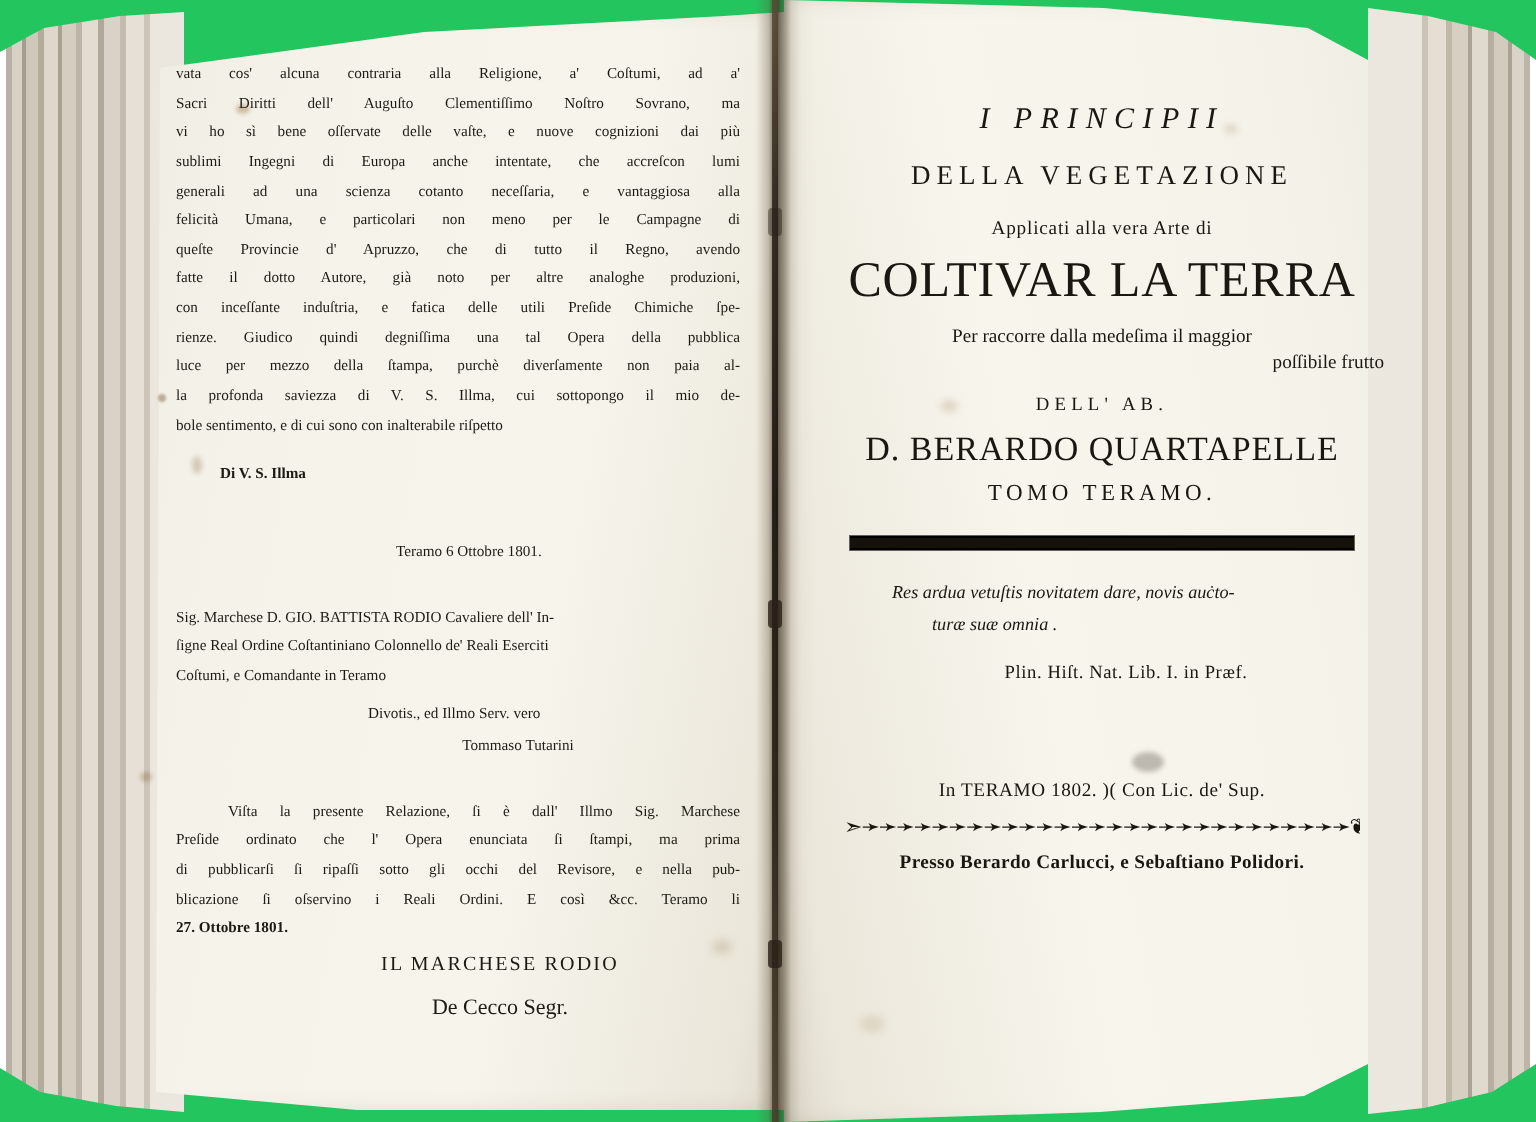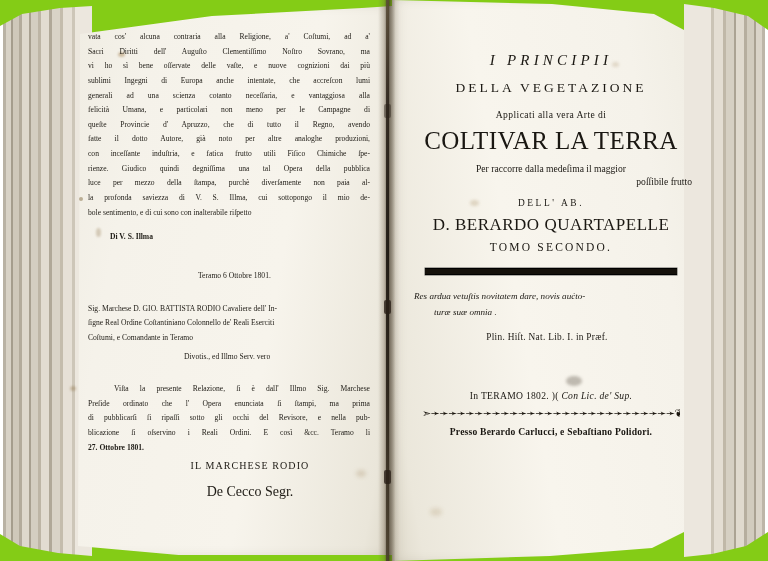--- a/index.html
+++ b/index.html
@@ -1,21 +1,21 @@
 <!DOCTYPE html>
 <html><head>
 <meta charset="utf-8">
 <style>
   html,body{margin:0;padding:0;background:#ffffff;}
   body{width:768px;height:561px;overflow:hidden;
        font-family:"Liberation Serif",serif;}
 
   
   #book{position:absolute;left:0;top:0;width:768px;height:561px;
-        background:#84cc16;}
+        background:#22c55e;}
 
   
   .edge{position:absolute;top:0;height:561px;}
   .edge-l{left:0;width:92px;
     background:
       linear-gradient(90deg,#ffffff 0 3px,#b9b2a4 3px 6px,#d8d2c6 6px 11px,
         #a59d8d 11px 13px,#cfc8ba 13px 19px,#b3ab9b 19px 22px,#ded8cc 22px 29px,
         #a8a090 29px 31px,#d4cec1 31px 38px,#bdb5a5 38px 41px,#e2dcd1 41px 49px,
         #b0a898 49px 52px,#d9d3c7 52px 60px,#c4bcac 60px 63px,#e6e0d6 63px 72px,
         #cdc6b8 72px 75px,#ece7de 75px 92px);
@@ -77,29 +77,29 @@
   .t-possibile{font-size:9.6px;margin-top:2px;text-align:right;}
   .t-dell{font-size:9.4px;letter-spacing:2.6px;margin-top:11px;}
   .t-author{font-size:17px;letter-spacing:.5px;margin-top:7px;}
   .t-tomo{font-size:11.5px;letter-spacing:2.2px;margin-top:6px;}
 
   #rule-thick{margin:15px auto 0;width:252px;height:5px;background:#15110b;
     border-top:1px solid #000;border-bottom:1px solid #000;
     box-shadow:0 0 0 .5px rgba(0,0,0,.6);}
 
   #epigraph{margin-top:13px;text-align:left;font-style:italic;font-size:9.1px;
-    line-height:1.78;padding-left:4px;}
+    line-height:1.78;padding-left:4px;margin-left:32px;}
   #epigraph .e2{padding-left:20px;}
   #epigraph .e3{padding-left:20px;}
   #epigraph .cite{display:block;text-align:center;font-style:normal;font-size:9.3px;
     margin-top:9px;padding-right:12px;letter-spacing:.3px;}
 
   #imprint{margin-top:44px;text-align:center;}
   #imprint .line1{font-size:9.6px;letter-spacing:.3px;}
-  #imprint .line1 .lic{font-style:italic;}
+  #imprint .line1 .lic{}
   #ornament{margin:7px auto 0;width:258px;height:11px;overflow:hidden;
     font-size:11px;line-height:11px;letter-spacing:-0.5px;color:#1a150e;
     white-space:nowrap;font-family:"DejaVu Sans",sans-serif;}
   #imprint .line2{font-size:9.6px;margin-top:7px;letter-spacing:.2px;font-weight:bold;}
 </style>
 </head>
 <body>
 
 <div id="book">
 
@@ -129,21 +129,21 @@
 
     <div class="justify-block">
       <span class="ln">vata cos' alcuna contraria alla Religione, a' Coſtumi, ad a'</span>
       <span class="ln">Sacri Diritti dell' Auguſto Clementiſſimo Noſtro Sovrano, ma</span>
       <span class="ln">vi ho sì bene oſſervate delle vaſte, e nuove cognizioni dai più</span>
       <span class="ln">sublimi Ingegni di Europa anche intentate, che accreſcon lumi</span>
       <span class="ln">generali ad una scienza cotanto neceſſaria, e vantaggiosa alla</span>
       <span class="ln">felicità Umana, e particolari non meno per le Campagne di</span>
       <span class="ln">queſte Provincie d' Apruzzo, che di tutto il Regno, avendo</span>
       <span class="ln">fatte il dotto Autore, già noto per altre analoghe produzioni,</span>
-      <span class="ln">con inceſſante induſtria, e fatica frutto utili Fiſico Chimiche ſpe-</span>
+      <span class="ln">con inceſſante induſtria, e fatica delle utili Preſide Chimiche ſpe-</span>
       <span class="ln">rienze. Giudico quindi degniſſima una tal Opera della pubblica</span>
       <span class="ln">luce per mezzo della ſtampa, purchè diverſamente non paia al-</span>
       <span class="ln">la profonda saviezza di V. S. Illma, cui sottopongo il mio de-</span>
       <span class="ln last">bole sentimento, e di cui sono con inalterabile riſpetto</span>
     </div>
 
     <div class="blk" style="margin-top:10px">
       <span class="indent"></span><span class="bold">Di V. S. Illma</span>
     </div>
 
@@ -152,45 +152,48 @@
     </div>
 
     <div class="blk" style="margin-top:18px">
       <span class="ln">Sig. Marchese D. GIO. BATTISTA RODIO Cavaliere dell' In-</span>
       <span class="ln">ſigne Real Ordine Coſtantiniano Colonnello de' Reali Eserciti</span>
       <span class="ln">Coſtumi, e Comandante in Teramo</span>
     </div>
 
     <div style="margin-top:4px;padding-left:96px">
       <span>Divotis., ed Illmo Serv. vero</span>
+    </div>
+    <div class="ctr" style="margin-top:2px;padding-left:60px">
+      <span>Tommaso Tutarini</span>
     </div>
 
     <div class="justify-block" style="margin-top:18px">
       <span class="ln" style="text-indent:26px">Viſta la presente Relazione, ſi è dall' Illmo Sig. Marchese</span>
       <span class="ln">Preſide ordinato che l' Opera enunciata ſi ſtampi, ma prima</span>
       <span class="ln">di pubblicarſi ſi ripaſſi sotto gli occhi del Revisore, e nella pub-</span>
       <span class="ln">blicazione ſi oſservino i Reali Ordini. E così &amp;cc. Teramo li</span>
       <span class="ln last bold">27. Ottobre 1801.</span>
     </div>
 
     <div class="ctr" style="margin-top:1px;font-size:10px;letter-spacing:1.1px;padding-left:42px">IL MARCHESE RODIO</div>
-    <div class="ctr" style="margin-top:2px;font-size:14px;padding-left:42px">De Cecco Segr.</div>
+    <div class="ctr" style="margin-top:2px;font-size:11px;padding-left:42px">De Cecco Segr.</div>
   </div>
 
   <div id="page-right-text">
 
     <div class="t-principii">I PRINCIPII</div>
     <div class="t-vegetazione">DELLA VEGETAZIONE</div>
     <div class="t-applicati">Applicati alla vera Arte di</div>
     <div class="t-coltivar">COLTIVAR LA TERRA</div>
     <div class="t-perracc">Per raccorre dalla medeſima il maggior</div>
     <div class="t-possibile">poſſibile frutto</div>
     <div class="t-dell">DELL' AB.</div>
     <div class="t-author">D. BERARDO QUARTAPELLE</div>
-    <div class="t-tomo">TOMO SECONDO.</div>
+    <div class="t-tomo">TOMO TERAMO.</div>
 
     <div id="rule-thick"></div>
 
     <div id="epigraph">
       <span class="ln e1">Res ardua vetuſtis novitatem dare, novis auċto-</span>
       <span class="ln e3">turæ suæ omnia .</span>
       <span class="cite">Plin. Hiſt. Nat. Lib. I. in Præf.</span>
     </div>
 
     <div id="imprint">

